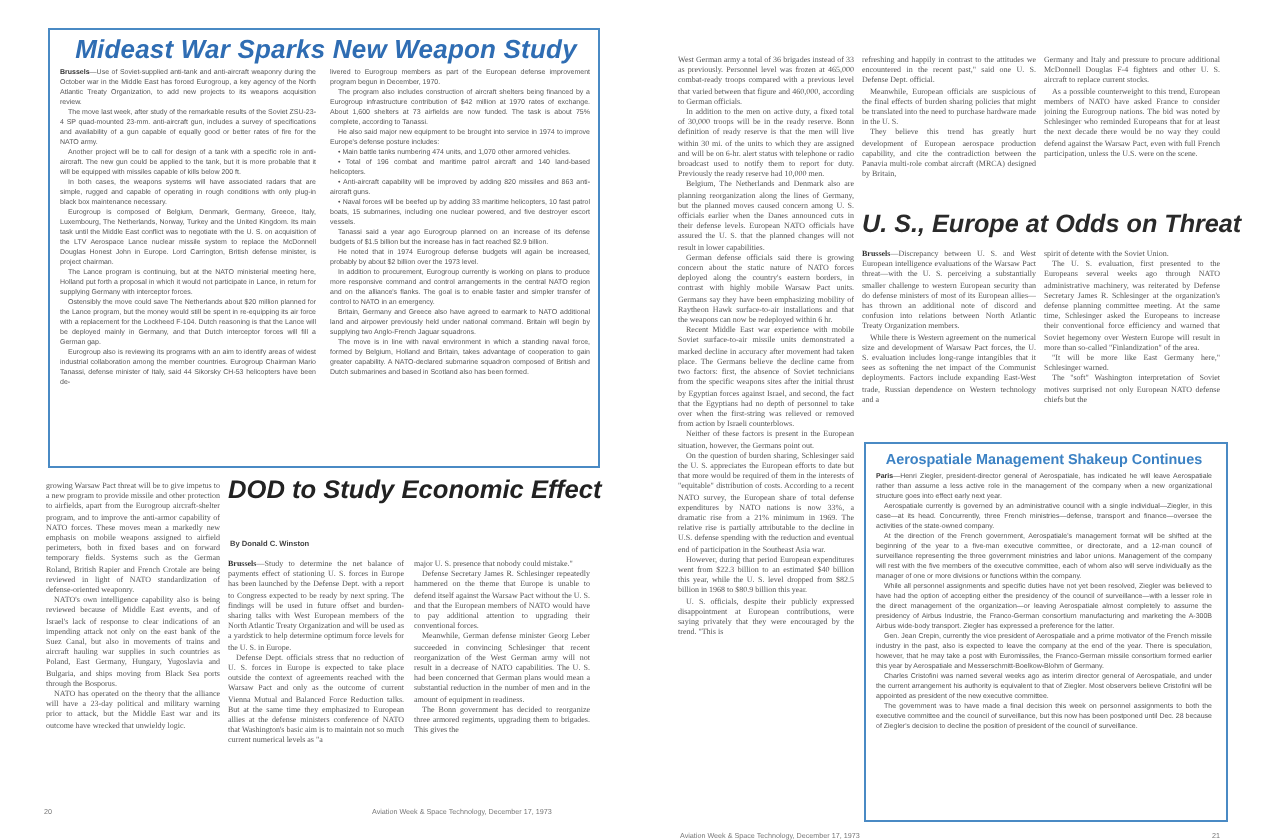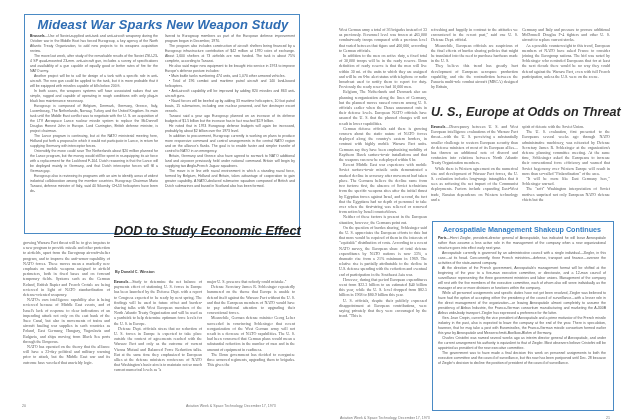--- a/index.html
+++ b/index.html
@@ -50,21 +50,21 @@
         <p><span>The move is in line with naval environment in which a standing naval force, formed by Belgium, Holland and Britain, takes advantage of cooperation to gain greater capability. A NATO-declared submarine squadron composed of British and Dutch submarines and based in Scotland also has been formed.</span></p>
       </div>
   </div>
 
   <div class="abs txt txt-serif" style="left:23px;top:240px;width:87px;height:158px;">
       <p class="first"><span>growing Warsaw Pact threat will be to give impetus to a new program to provide missile and other protection to airfields, apart from the Eurogroup aircraft-shelter program, and to improve the anti-armor capability of NATO forces. These moves mean a markedly new emphasis on mobile weapons assigned to airfield perimeters, both in fixed bases and on forward temporary fields. Systems such as the German Roland, British Rapier and French Crotale are being reviewed in light of NATO standardization of defense-oriented weaponry.</span></p>
       <p><span>NATO's own intelligence capability also is being reviewed because of Middle East events, and of Israel's lack of response to clear indications of an impending attack not only on the east bank of the Suez Canal, but also in movements of trains and aircraft hauling war supplies in such countries as Poland, East Germany, Hungary, Yugoslavia and Bulgaria, and ships moving from Black Sea ports through the Bosporus.</span></p>
       <p><span>NATO has operated on the theory that the alliance will have a 23-day political and military warning prior to attack, but the Middle East war and its outcome have wrecked that unwieldy logic.</span></p>
     </div>
 
-  <div class="abs headline" style="left:114px;top:223px;font-size:12.8px;text-decoration:underline;">DOD to Study Economic Effect</div>
+  <div class="abs headline" style="left:114px;top:237px;font-size:12.8px;">DOD to Study Economic Effect</div>
   <div class="abs byline" style="left:115px;top:270px;">By Donald C. Winston</div>
 
   <div class="abs txt txt-serif" style="left:114px;top:279px;width:88px;height:120px;">
       <p class="first"><b>Brussels</b><span>—Study to determine the net balance of payments effect of stationing U. S. forces in Europe has been launched by the Defense Dept. with a report to Congress expected to be ready by next spring. The findings will be used in future offset and burden-sharing talks with West European members of the North Atlantic Treaty Organization and will be used as a yardstick to help determine optimum force levels for the U. S. in Europe.</span></p>
       <p><span>Defense Dept. officials stress that no reduction of U. S. forces in Europe is expected to take place outside the context of agreements reached with the Warsaw Pact and only as the outcome of current Vienna Mutual and Balanced Force Reduction talks. But at the same time they emphasized to European allies at the defense ministers conference of NATO that Washington's basic aim is to maintain not so much current numerical levels as "a</span></p>
     </div>
   <div class="abs txt txt-serif" style="left:207px;top:279px;width:88px;height:120px;">
       <p class="first"><span>major U. S. presence that nobody could mistake."</span></p>
       <p><span>Defense Secretary James R. Schlesinger repeatedly hammered on the theme that Europe is unable to defend itself against the Warsaw Pact without the U. S. and that the European members of NATO would have to pay additional attention to upgrading their conventional forces.</span></p>
       <p><span>Meanwhile, German defense minister Georg Leber succeeded in convincing Schlesinger that recent reorganization of the West German army will not result in a decrease of NATO capabilities. The U. S. had been concerned that German plans would mean a substantial reduction in the number of men and in the amount of equipment in readiness.</span></p>

